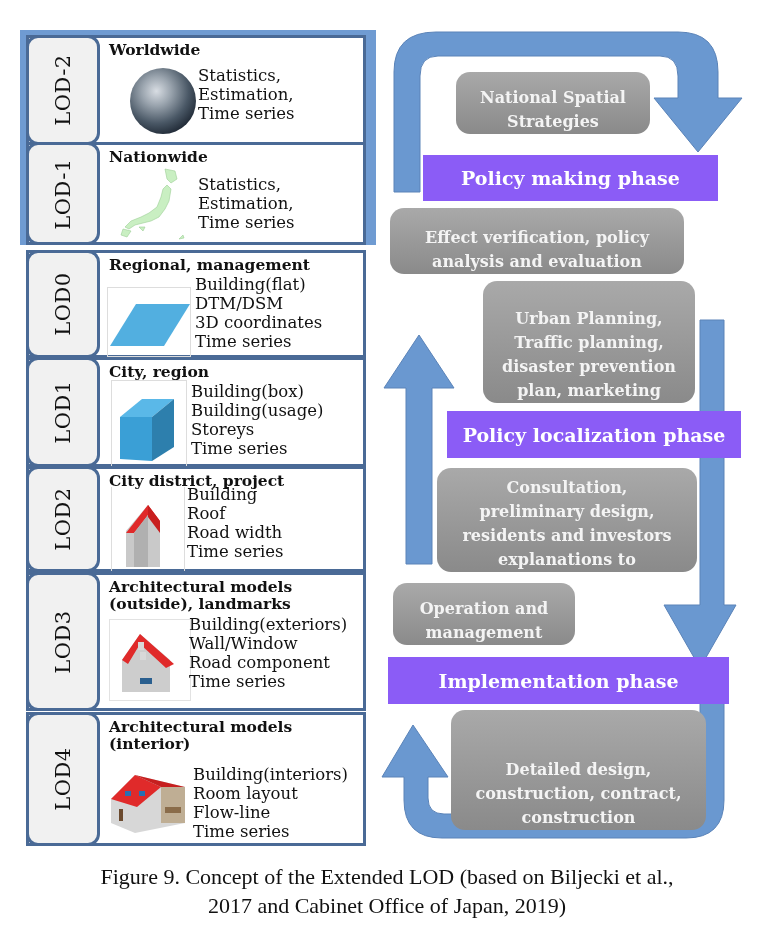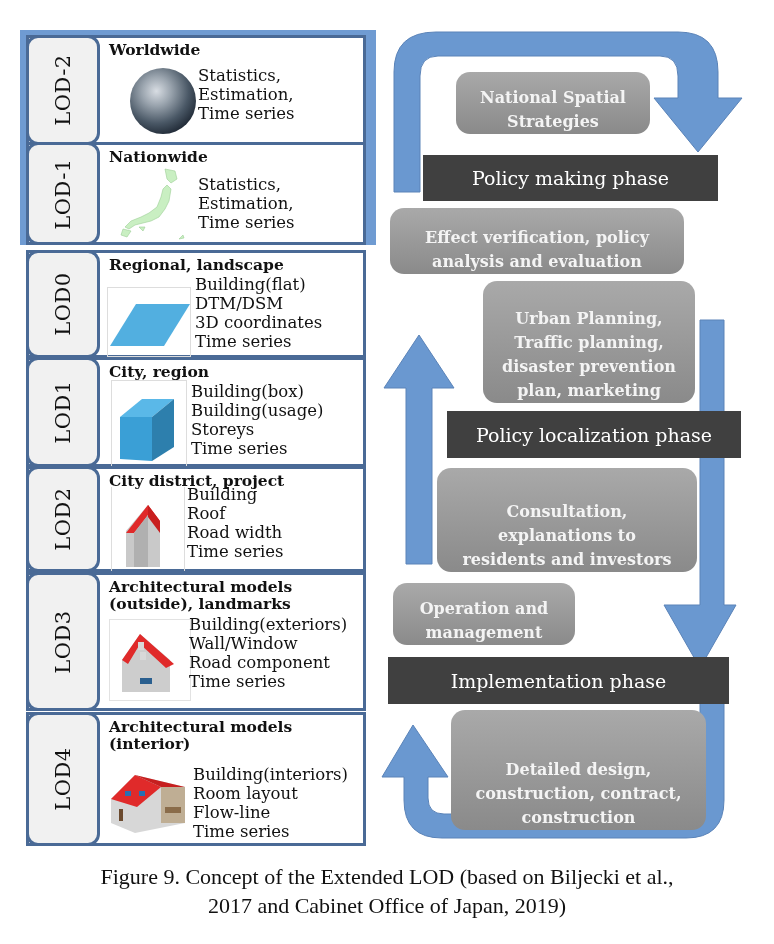--- a/index.html
+++ b/index.html
@@ -17,21 +17,21 @@
          background: #f1f1f1; display: flex; align-items: center; justify-content: center; }
   .tab-label { transform: rotate(-90deg); white-space: nowrap;
                font-family: "DejaVu Serif", serif; font-size: 21px; letter-spacing: 0.5px; }
   .content { position: absolute; left: 74px; right: 0; top: 0; bottom: 0; }
   .row-title { position: absolute; left: 6px; top: 3px; font-weight: bold; font-size: 15.5px;
                line-height: 17px; white-space: nowrap; font-family: "DejaVu Serif", serif; }
   .row-items { position: absolute; font-size: 16.5px; line-height: 19px; white-space: nowrap; }
   .row-items div { white-space: nowrap; }
 
   
-  .phase { position: absolute; background: #404040; color: #fff; font-weight: normal;
+  .phase { position: absolute; background: #8b5cf6; color: #fff; font-weight: bold;
            font-size: 19px; display: flex; align-items: center; justify-content: center;
            white-space: nowrap; }
   .gbox { position: absolute; border-radius: 14px; color: #f4f4f4; font-weight: bold;
           font-size: 16px; line-height: 24px; text-align: center;
           background: linear-gradient(#a9a9a9, #8a8a8a);
           display: flex; align-items: flex-end; justify-content: center; box-sizing: border-box;
           padding: 0 6px; }
   .caption { position: absolute; left: 0; width: 774px; text-align: center;
              font-family: "Liberation Serif", serif; font-size: 22px; line-height: 29px; top: 862px; }
   svg.arrows { position: absolute; left: 0; top: 0; }
@@ -81,21 +81,21 @@
     </div>
   </div>
 </div>
 
 <div class="row" style="top:250px;height:108px;">
   <div class="tab">
       <span class="tab-label">LOD0</span>
     </div>
   <div class="content">
     <div class="row-title">
-        <div>Regional, landscape</div>
+        <div>Regional, management</div>
       </div>
     <svg class="abs" style="left:4px;top:34px;border:1px solid #ddd;" width="82" height="68" viewBox="0 0 82 68">
       <polygon points="2,58 28,16 82,16 56,58" fill="#52afe0"></polygon>
     </svg>
     <div class="row-items" style="left:92px;top:22px;">
       <div>Building(flat)</div>
       <div>DTM/DSM</div>
       <div>3D coordinates</div>
       <div>Time series</div>
     </div>
@@ -234,22 +234,23 @@
     <div>disaster prevention</div>
     <div>plan, marketing</div>
   </div>
 </div>
 
 <div class="phase" style="left:423px;top:411px;width:294px;height:47px;margin-left:24px;">Policy localization phase</div>
 
 <div class="gbox" style="left:437px;top:468px;width:260px;height:104px;">
   <div>
     <div>Consultation,</div>
+    <div>preliminary design,</div>
+    <div>residents and investors</div>
     <div>explanations to</div>
-    <div>residents and investors</div>
   </div>
 </div>
 
 <div class="gbox" style="left:393px;top:583px;width:182px;height:62px;">
   <div>
       <div>Operation and</div>
       <div>management</div>
     </div>
 </div>
 

